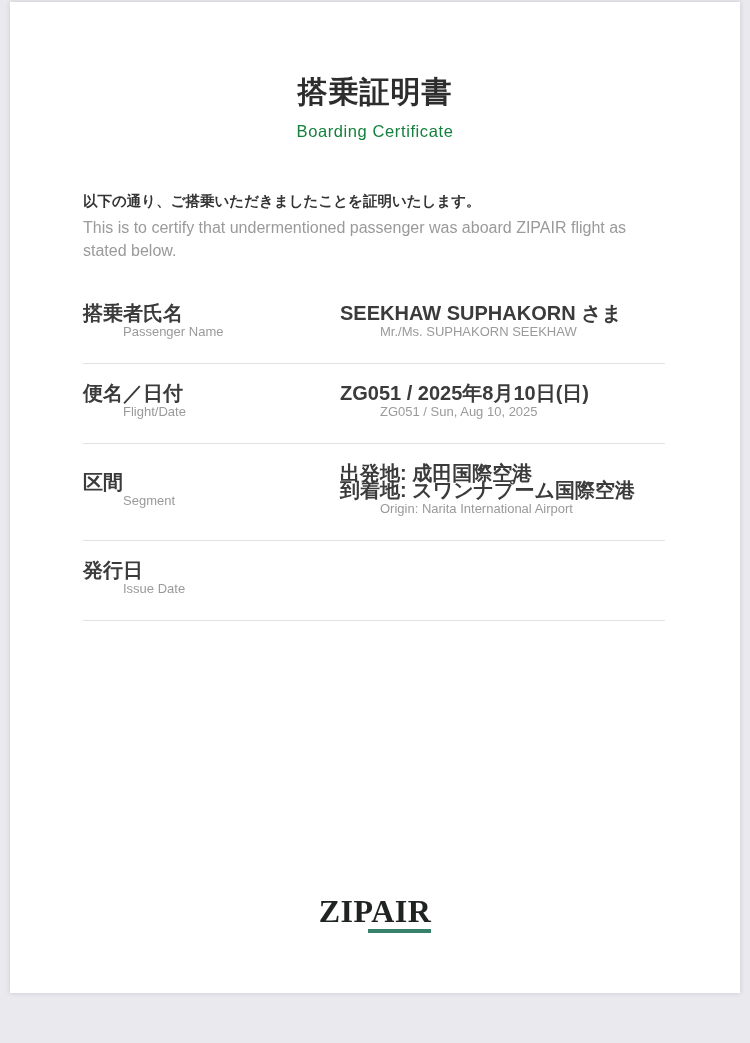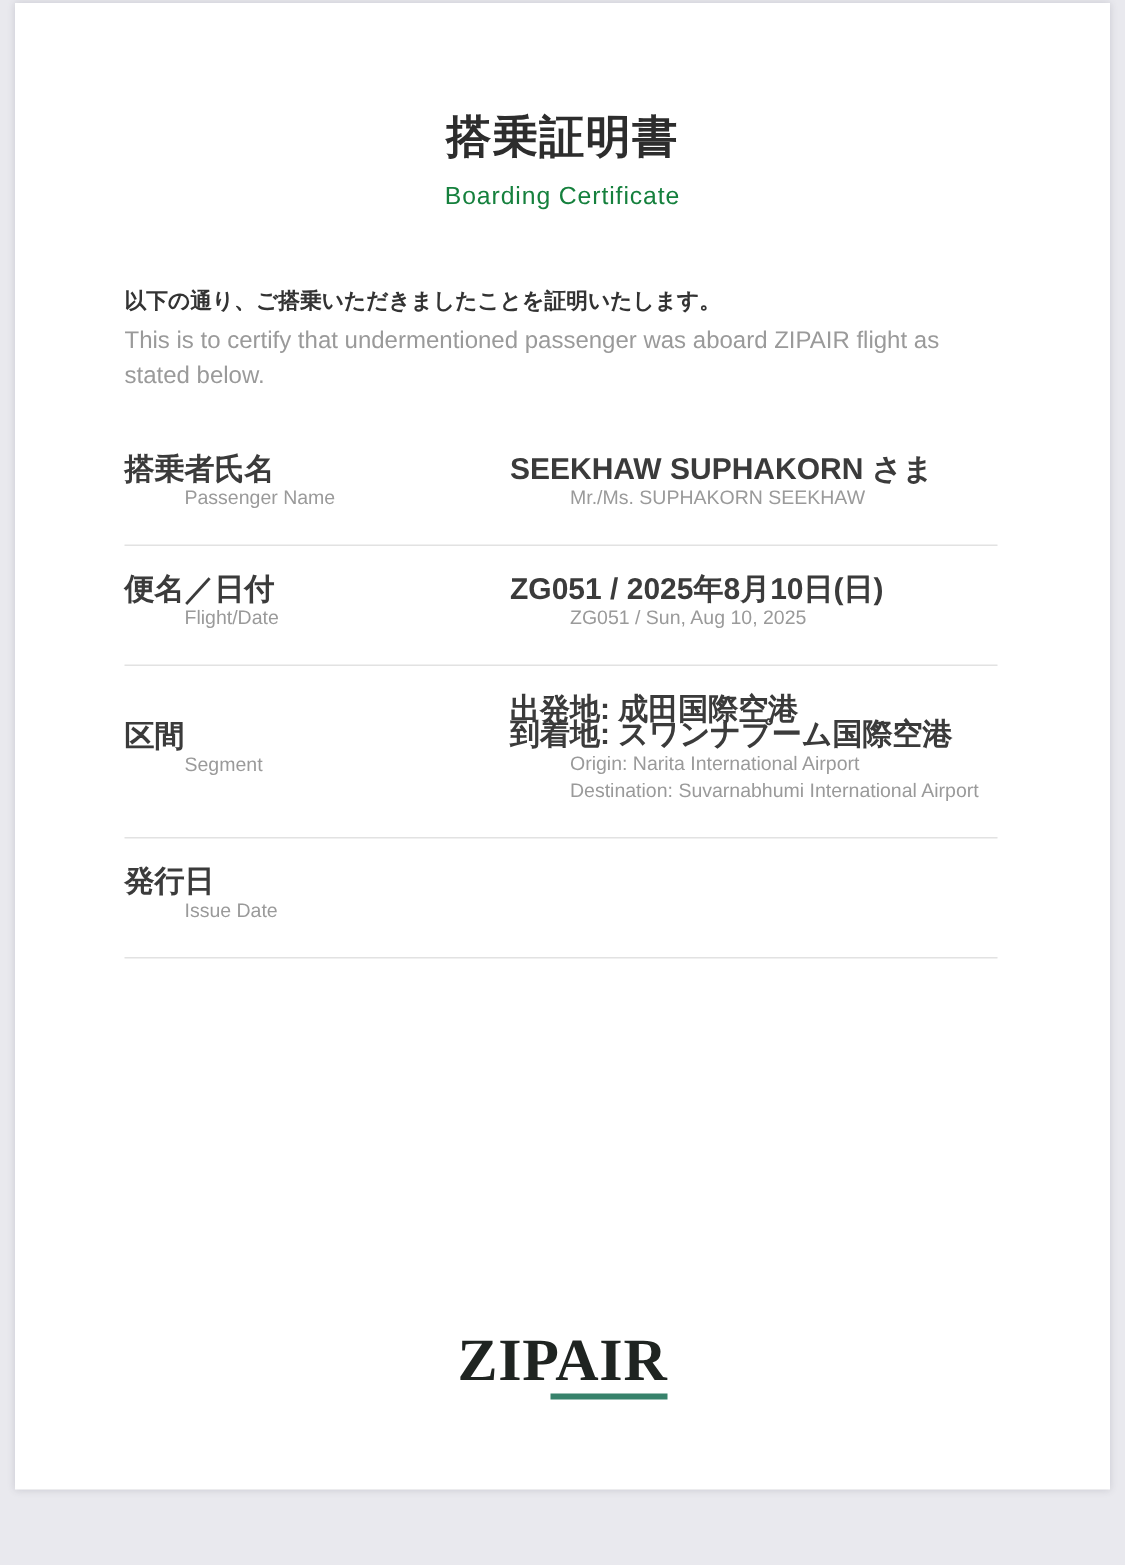--- a/index.html
+++ b/index.html
@@ -98,21 +98,21 @@
     left: 0;
     right: 0;
     bottom: 58px;
     text-align: center;
   }
   .logo-wrap {
     position: relative;
     display: inline-block;
     font-family: "Liberation Serif", "DejaVu Serif", serif;
     font-weight: bold;
-    font-size: 40px;
+    font-size: 32px;
     line-height: 1;
     letter-spacing: 0.5px;
     color: #1f2421;
     padding-bottom: 8px;
   }
   .logo-underline {
     position: absolute;
     left: 44%;
     width: 56%;
     bottom: 2px;
@@ -163,21 +163,20 @@
 
       <div class="row">
         <div class="row-label">
           <div class="jp-line">区間</div>
           <div class="en-line">Segment</div>
         </div>
         <div class="row-value">
           <div class="jp-line">出発地: 成田国際空港</div>
           <div class="jp-line">到着地: スワンナプーム国際空港</div>
           <div class="en-line">Origin: Narita International Airport</div>
-          <div class="en-line">Destination: Suvarnabhumi International Airport</div>
         </div>
       </div>
 
       <div class="row">
         <div class="row-label">
           <div class="jp-line">発行日</div>
           <div class="en-line">Issue Date</div>
         </div>
       </div>
 

